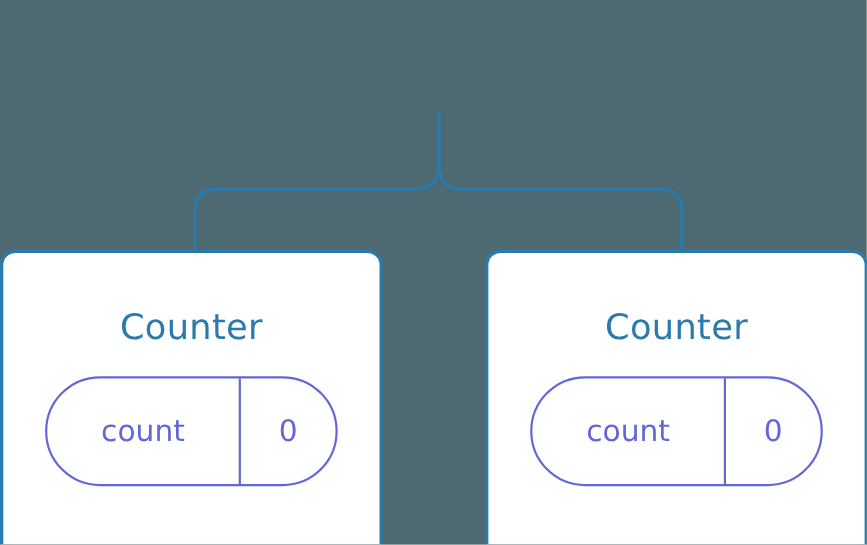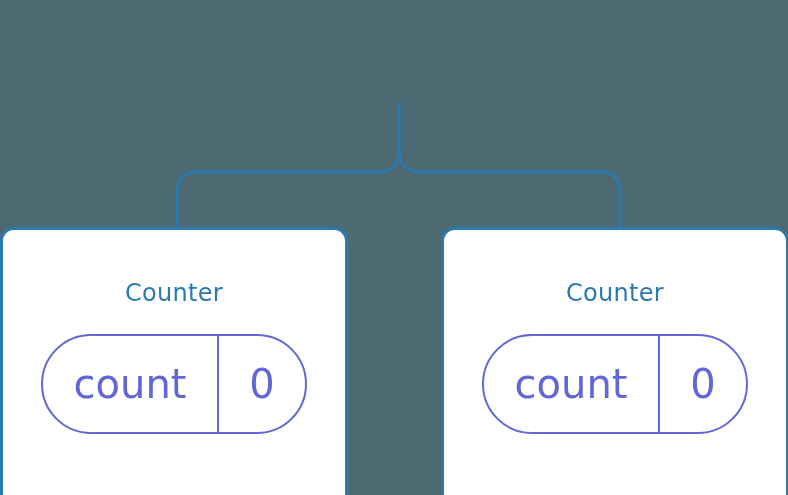--- a/index.html
+++ b/index.html
@@ -65,21 +65,21 @@
     border-bottom: none;
     display: flex;
     flex-direction: column;
     align-items: center;
   }
   #node-counter-left  { left: 0px; }
   #node-counter-right { left: 441px; }
 
   .node-counter .node-title {
     color: #2b7aad;
-    font-size: 24px;
+    font-size: 32px;
     line-height: 1;
     letter-spacing: 0.3px;
     margin-top: 51px;
   }
 
   
   .state-pill {
     position: relative;
     margin-top: 29px;
     width: 266px;
@@ -90,21 +90,21 @@
     display: flex;
     align-items: stretch;
     background: #ffffff;
   }
   .pill-key,
   .pill-value {
     display: flex;
     align-items: center;
     justify-content: center;
     color: #6366d8;
-    font-size: 40px;
+    font-size: 27px;
     line-height: 1;
   }
   .pill-key {
     width: 176px;
     border-right: 2px solid #6366d8;
     box-sizing: border-box;
   }
   .pill-value {
     flex: 1;
   }

